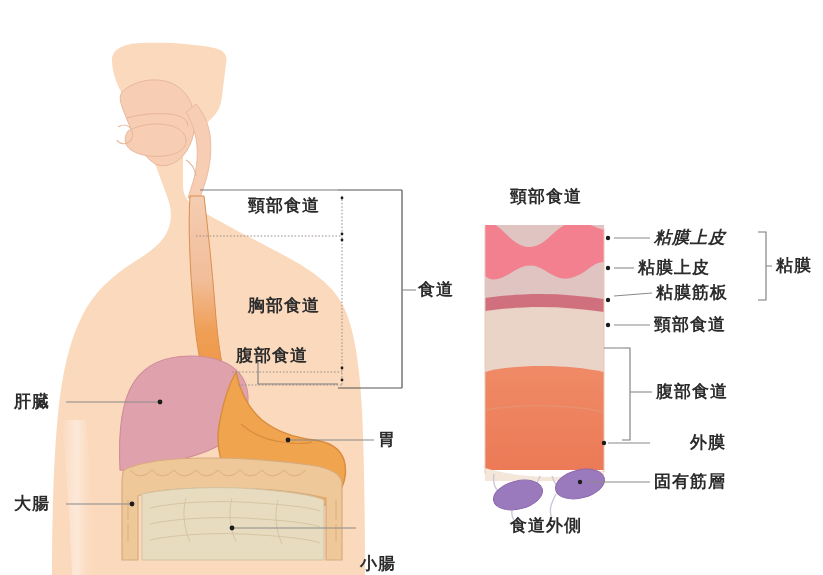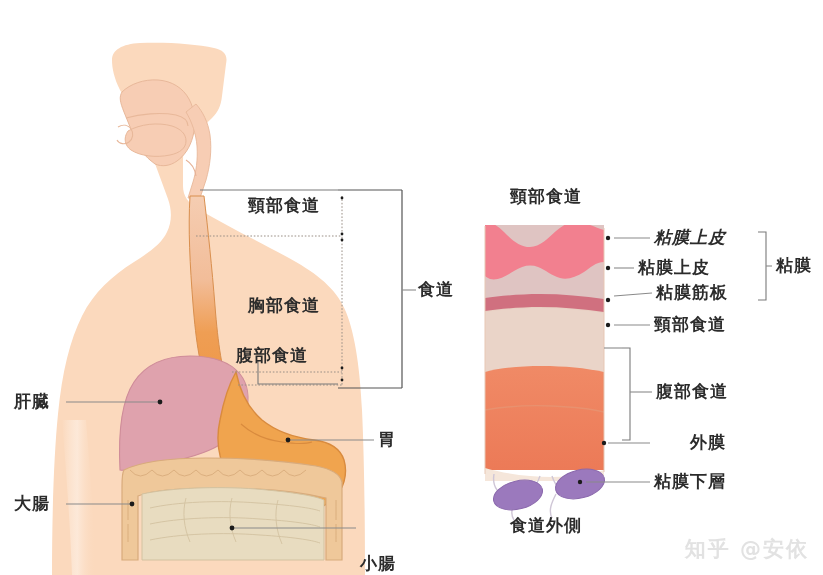--- a/index.html
+++ b/index.html
@@ -381,17 +381,16 @@
     <div class="t" style="left:656px; top:284px;">粘膜筋板</div>
 
     <div class="t" style="left:654px; top:316px;">頸部食道</div>
 
     <div class="t" style="left:656px; top:383px;">腹部食道</div>
 
     <div class="t" style="left:690px; top:434px;">外膜</div>
 
     <div class="t" style="left:776px; top:257px;">粘膜</div>
 
-    <div class="t" style="left:654px; top:473px;">粘膜下層</div>
+    <div class="t" style="left:654px; top:473px;">固有筋層</div>
   </div>
 
-  <div class="watermark">知乎 @安依</div>
 </div>
 
 </body></html>

